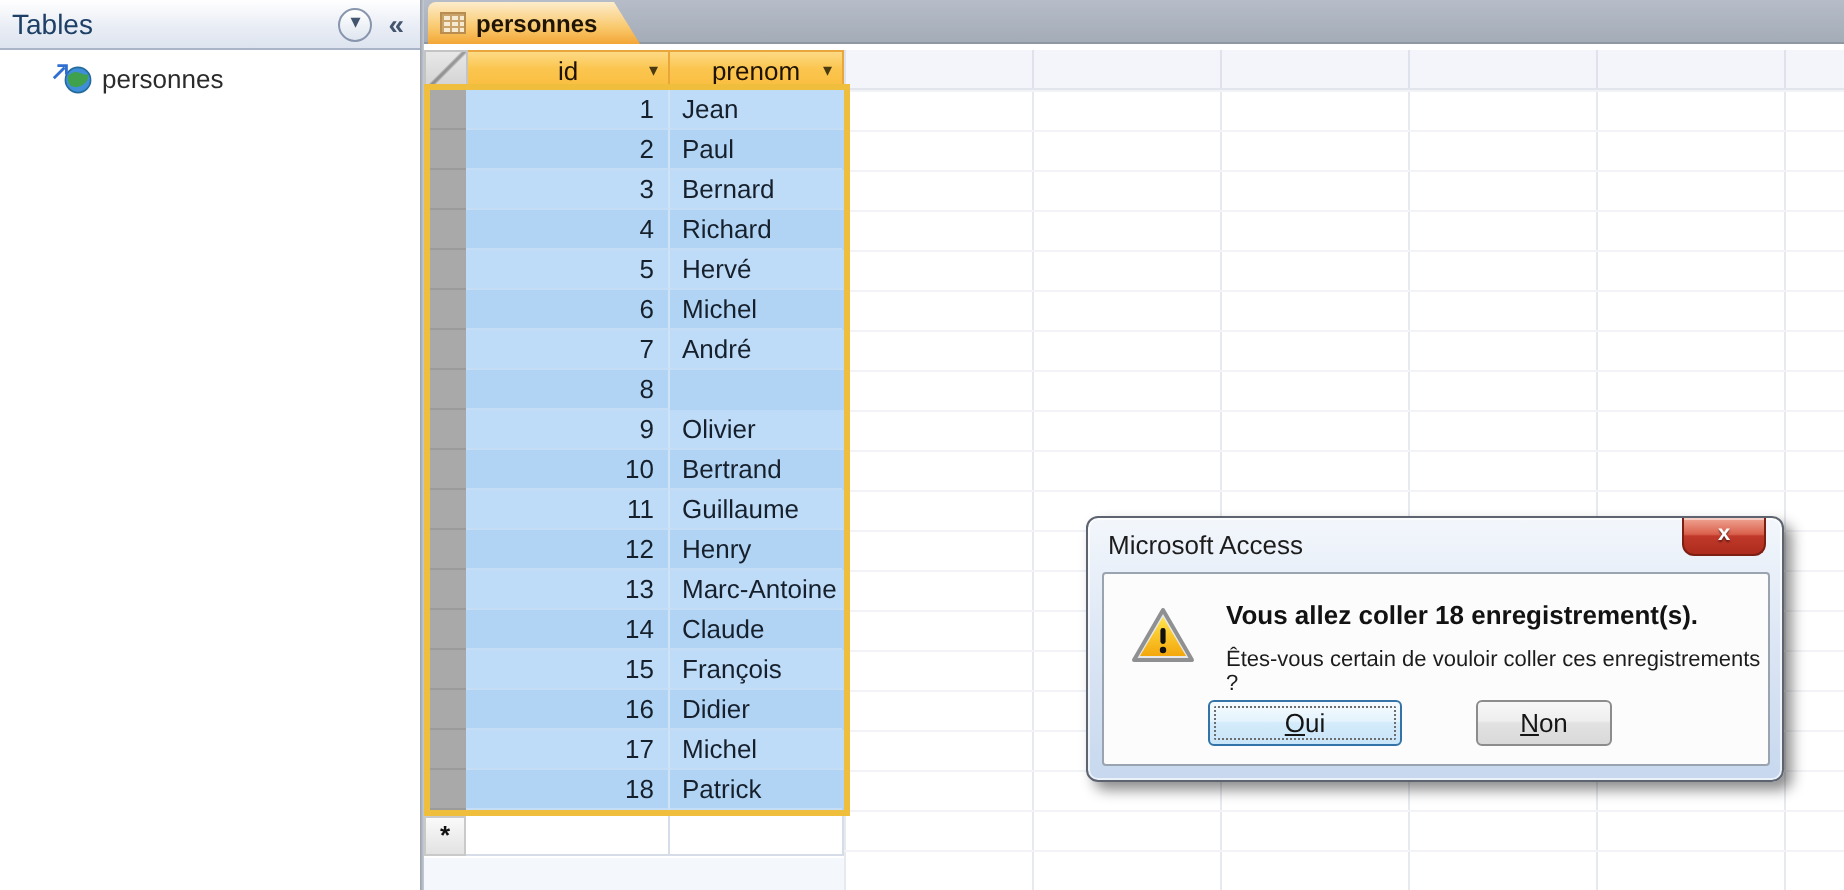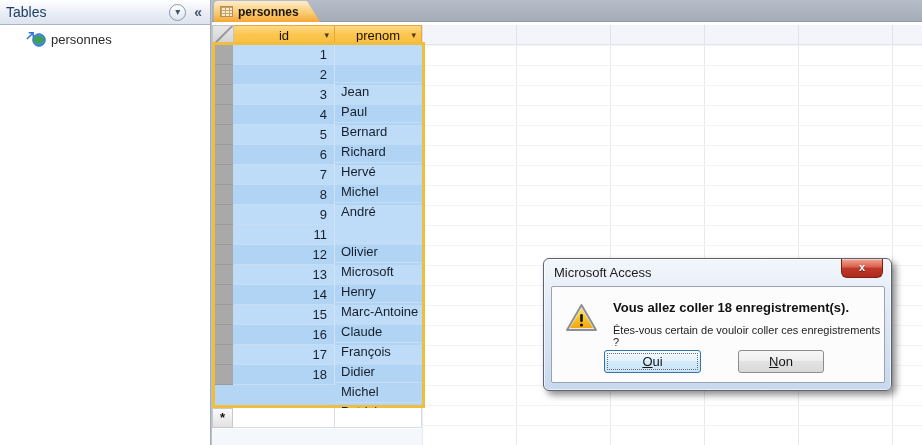--- a/index.html
+++ b/index.html
@@ -64,21 +64,21 @@
     background-size:20px 20px,94px 20px; background-color:#fff; }
 
   
   .selection { position:absolute; left:0; top:42px; width:213px; height:366px;
     border:3px solid #efbe3d; background:#b4d5f4; }
   .drow { display:flex; height:20px; }
   .drow .rsel { width:18px; background:#a9a9a9; border-bottom:1px solid #9b9b9b; }
   .drow .cell { font-size:13px; color:#16202c; line-height:19px;
     border-bottom:1px solid #c6ddf6; }
   .drow .cid { width:102px; text-align:right; padding-right:7px; border-right:1px solid #cfe3f7; }
-  .drow .cname { width:86px; padding-left:6px;margin-top:37px; }
+  .drow .cname { width:86px; padding-left:6px; }
   .drow { background:#bedbf7; }
   .drow.alt { background:#b2d4f4; }
 
   
   .new-row { position:absolute; left:0; top:408px; height:20px; display:flex; }
   .new-row .nsel { width:21px; height:20px; background:linear-gradient(#fafafa,#e2e2e2);
     border:1px solid #c9c9c9; text-align:center; font-size:13px; font-weight:bold;
     color:#111; line-height:18px; }
   .new-row .ncell { height:20px; background:#fff; border-right:1px solid #d6dde8;
     border-bottom:1px solid #d6dde8; }
@@ -103,21 +103,21 @@
   .msg-bold { position:absolute; left:61px; top:13px; font-size:13px; font-weight:bold; color:#121212; }
   .msg { position:absolute; left:61px; top:37px; font-size:11px; color:#1c1c1c; }
   .btn { position:absolute; top:63px; height:23px; font-size:13px; color:#151515;
     border-radius:3px; text-align:center; font-family:"Liberation Sans",sans-serif; }
   .btn u { text-decoration:underline; }
   .btn-oui { left:52px; width:97px; border:1px solid #3473a8;
     background:linear-gradient(#f5fbff,#e4f3fc 45%,#d3ebfa 50%,#c9e5f9); position:absolute; }
   .btn-oui .dotted { position:absolute; left:2px; top:2px; right:2px; bottom:2px;
     border:1px dotted #6d6d6d; border-radius:1px; }
   .btn-oui .lbl { position:relative; line-height:21px; }
-  .btn-non { left:186px; width:86px; border:1px solid #8c8c8c;
+  .btn-non { left:186px; width:68px; border:1px solid #8c8c8c;
     background:linear-gradient(#f7f7f7,#eeeeee 45%,#e2e2e2 50%,#d9d9d9); line-height:21px; }
 </style>
 </head>
 <body>
 
 <div class="app">
 
   <div class="sidebar">
     <div class="sidebar-header">
       <span class="sidebar-title">Tables</span>
@@ -205,24 +205,29 @@
           </div>
           <div class="drow alt">
             <div class="rsel"></div>
             <div class="cell cid">8</div>
           </div>
           <div class="drow">
             <div class="rsel"></div>
             <div class="cell cid">9</div>
             <div class="cell cname">Olivier</div>
           </div>
+          <div class="drow alt">
+            <div class="rsel"></div>
+            <div class="cell cid">10</div>
+            <div class="cell cname">Bertrand</div>
+          </div>
           <div class="drow">
             <div class="rsel"></div>
             <div class="cell cid">11</div>
-            <div class="cell cname">Microsoft</div>
+            <div class="cell cname">Guillaume</div>
           </div>
           <div class="drow alt">
             <div class="rsel"></div>
             <div class="cell cid">12</div>
             <div class="cell cname">Henry</div>
           </div>
           <div class="drow">
             <div class="rsel"></div>
             <div class="cell cid">13</div>
             <div class="cell cname">Marc-Antoine</div>

